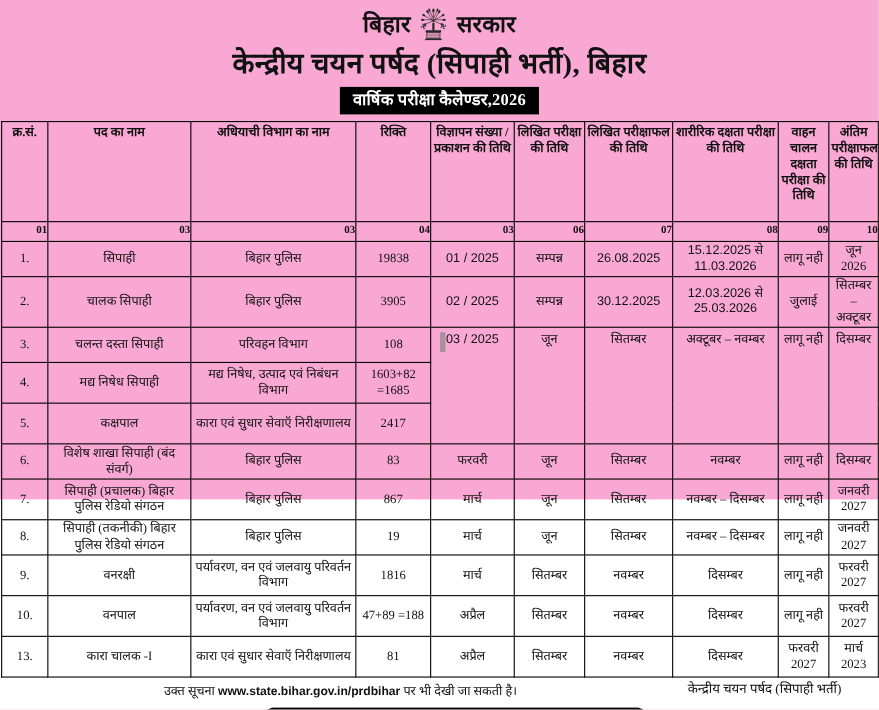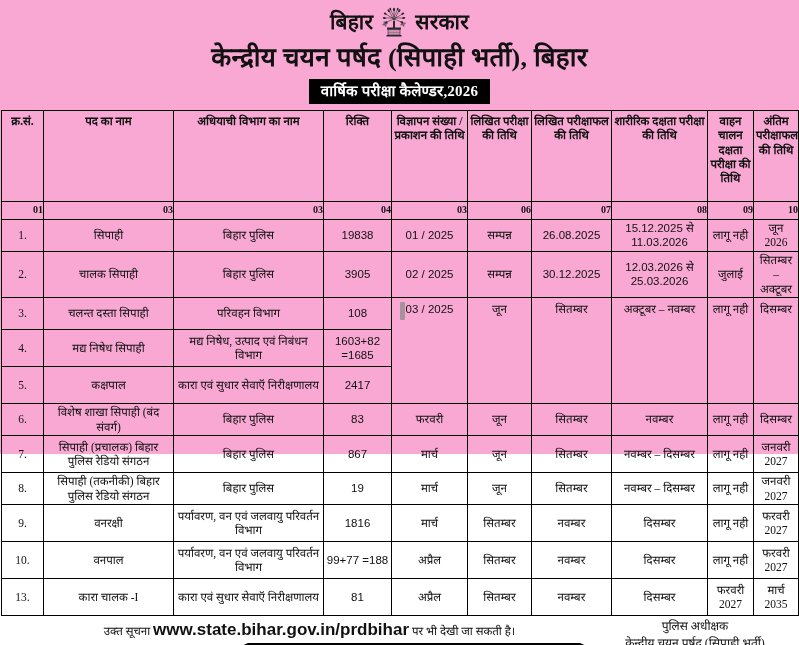--- a/index.html
+++ b/index.html
@@ -107,21 +107,21 @@
     height: 17px;
     padding: 0;
     font-family: "Liberation Serif", "DejaVu Serif", serif;
     text-align: right;
   }
   td.sn {
     font-size: 13px;
     font-family: "Liberation Serif", "DejaVu Serif", serif;
   }
   td.num {
-    font-family: Liberation Sans, sans-serif;
+    font-family: Liberation Serif, serif;
     font-size: 11px;
   }
   td.mono-date {
     font-family: "Liberation Sans", "DejaVu Sans", sans-serif;
     font-size: 10.5px;
   }
 
   
   tr.r1 td { height: 29px; }
   tr.r2 td { height: 34px; }
@@ -146,21 +146,21 @@
     position: absolute;
     left: 0; right: 0; top: 3px;
     text-align: center;
     font-family: "Liberation Serif", "DejaVu Serif", serif;
     font-size: 11.5px;
     padding-right: 180px;
   }
   .website-line .url {
     font-family: "Liberation Sans", "DejaVu Sans", sans-serif;
     font-weight: 700;
-    font-size: 17px;
+    font-size: 11px;
   }
   .sign-block {
     position: absolute;
     right: 4px;
     top: 1px;
     text-align: center;
     width: 200px;
     font-family: "Liberation Serif", "DejaVu Serif", serif;
     font-size: 12px;
     line-height: 1.45;
@@ -403,52 +403,51 @@
         <td>नवम्बर</td>
         <td>दिसम्बर</td>
         <td>लागू नही</td>
         <td>फरवरी 2027</td>
       </tr>
 
       <tr class="r10">
         <td class="sn">10.</td>
         <td>वनपाल</td>
         <td>पर्यावरण, वन एवं जलवायु परिवर्तन विभाग</td>
-        <td class="num">99+77 =188</td>
+        <td class="num">47+89 =188</td>
         <td>अप्रैल</td>
         <td>सितम्बर</td>
         <td>नवम्बर</td>
         <td>दिसम्बर</td>
         <td>लागू नही</td>
         <td>फरवरी 2027</td>
       </tr>
 
       <tr class="r11">
         <td class="sn">13.</td>
         <td>कारा चालक -I</td>
         <td>कारा एवं सुधार सेवाऍ निरीक्षणालय</td>
         <td class="num">81</td>
         <td>अप्रैल</td>
         <td>सितम्बर</td>
         <td>नवम्बर</td>
         <td>दिसम्बर</td>
         <td>फरवरी 2027</td>
-        <td>मार्च 2035</td>
+        <td>मार्च 2023</td>
       </tr>
 
     </tbody>
   </table>
 
   <div class="footer">
     <div class="website-line">
       <span>उक्त सूचना </span><span class="url">www.state.bihar.gov.in/prdbihar</span><span> पर भी देखी जा सकती है।</span>
     </div>
 
     <div class="sign-block">
-      <div>पुलिस अधीक्षक</div>
       <div>केन्द्रीय चयन पर्षद (सिपाही भर्ती)</div>
     </div>
 
     <div class="slogan-banner">सुरक्षित जीवन अपनाओ, अपनी नियमित एच.आई.वी. जाँच कराओ।</div>
 
   </div>
 
 </div>
 
 </body></html>

